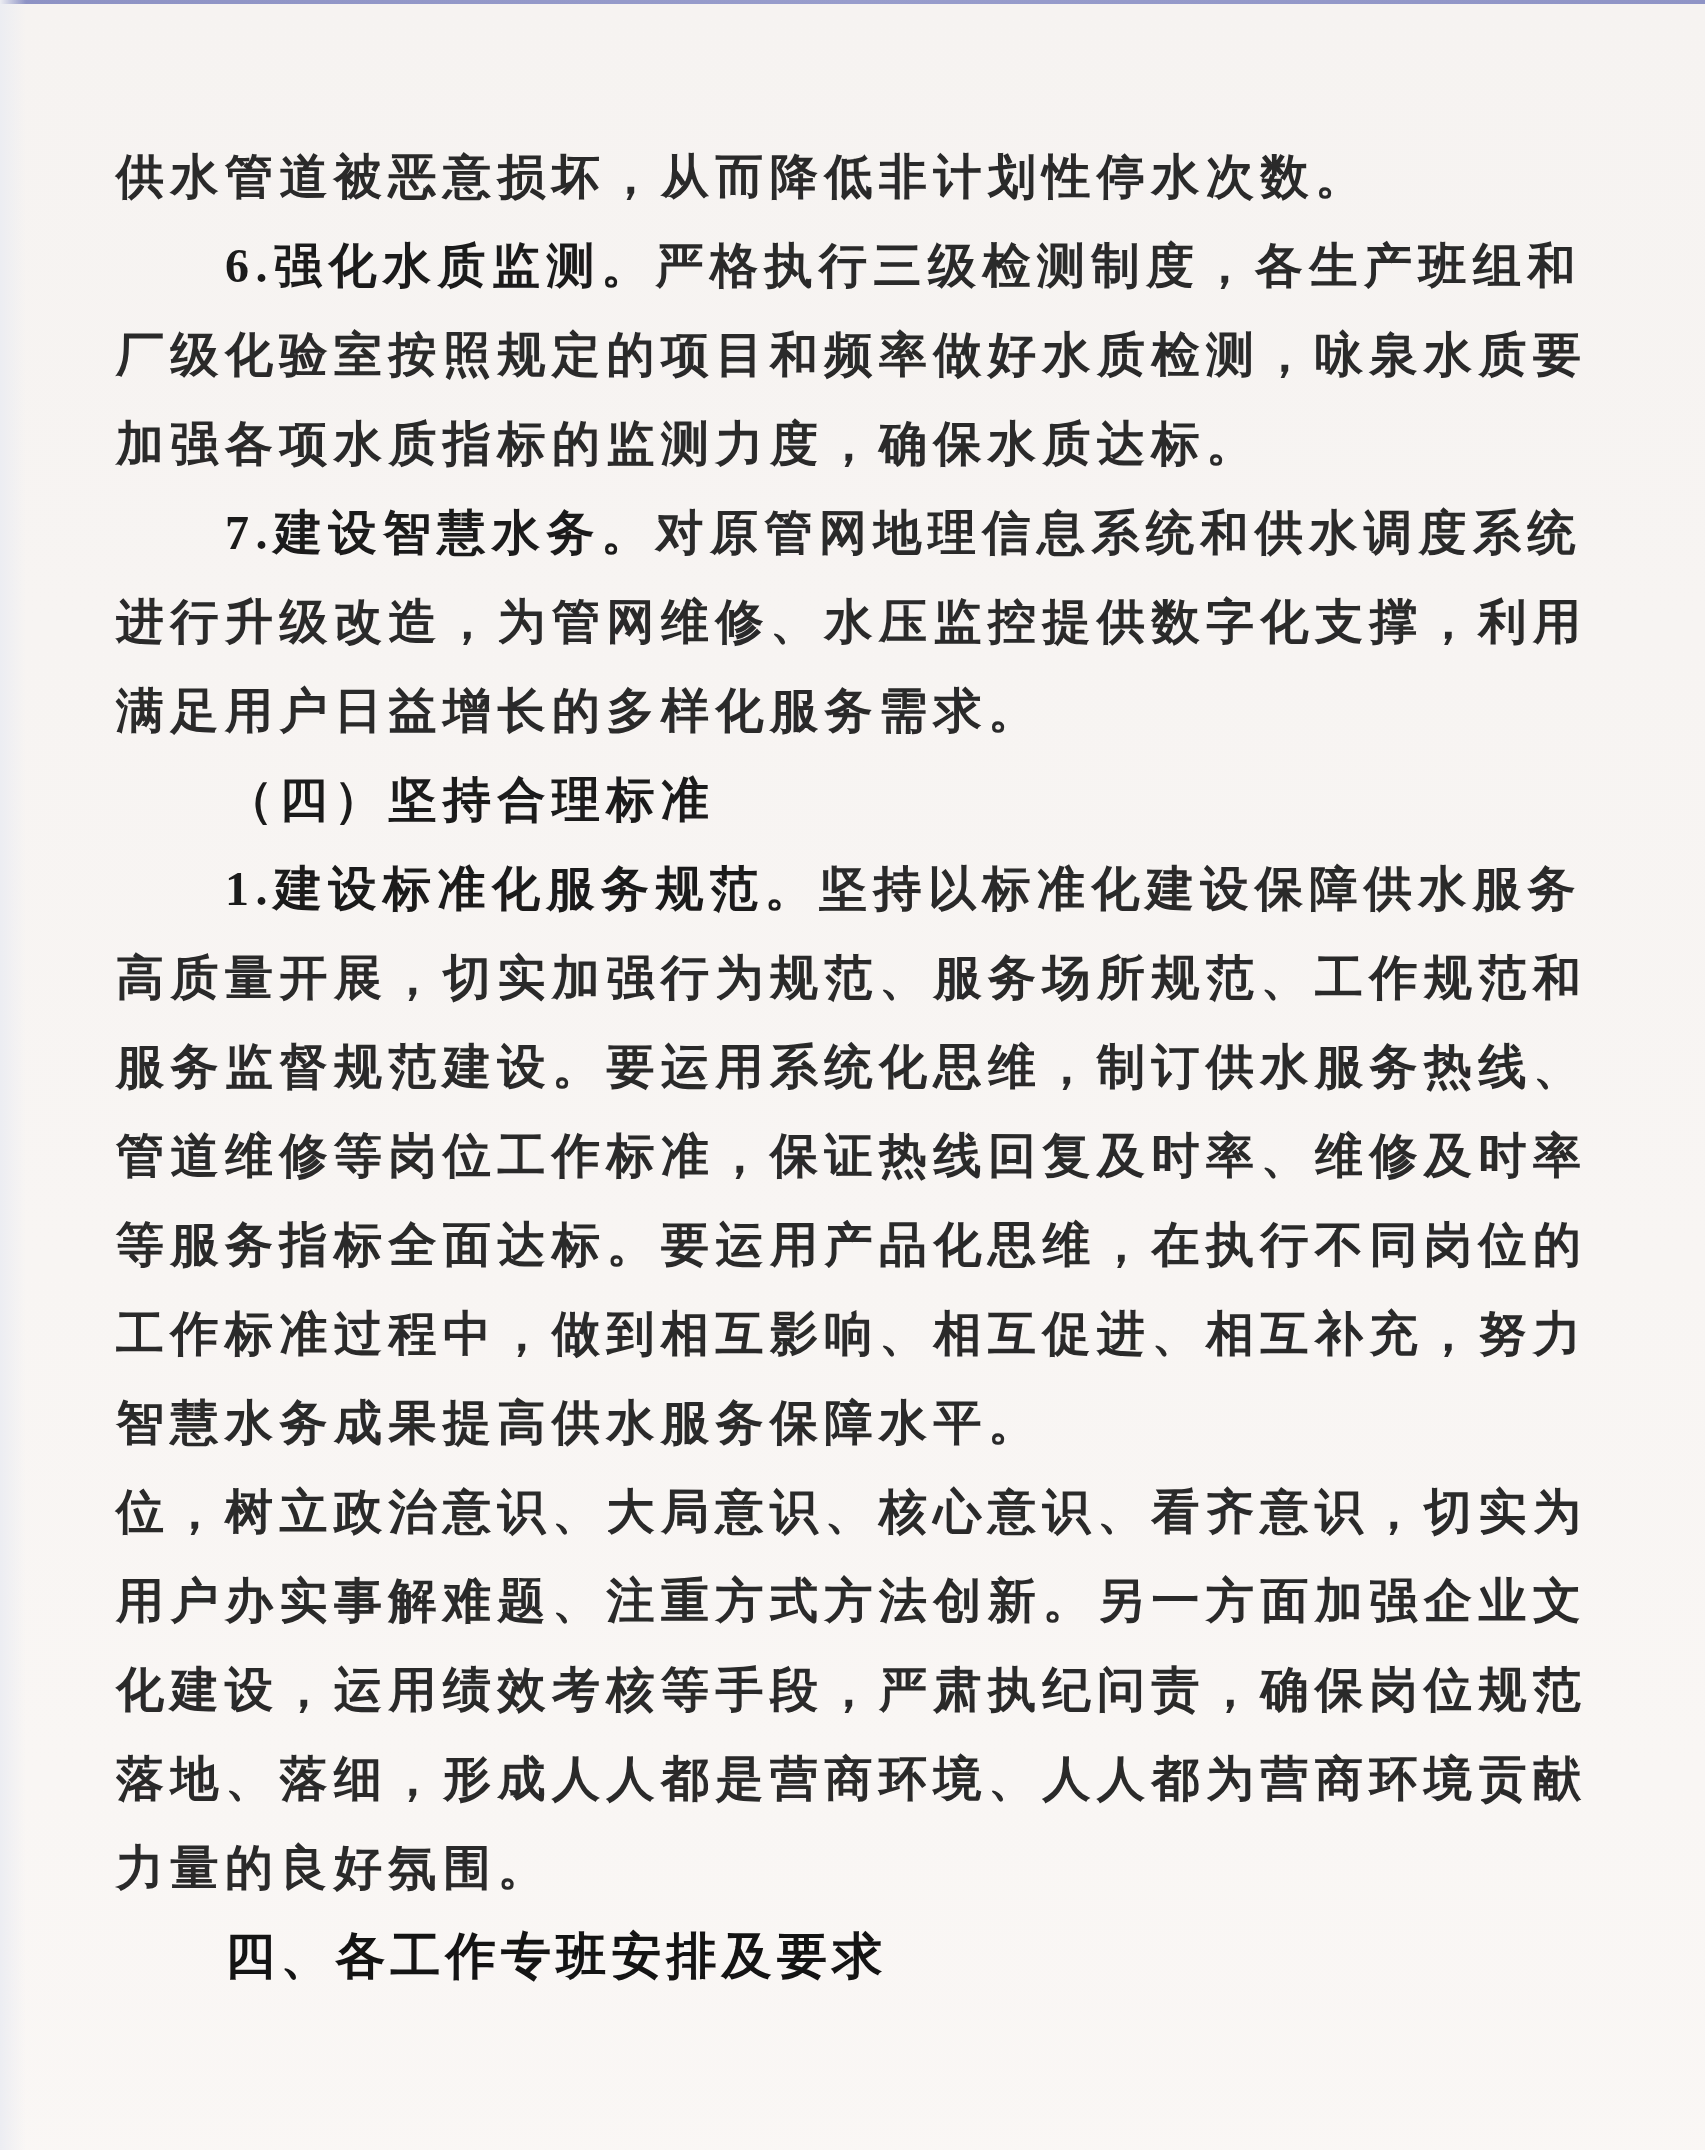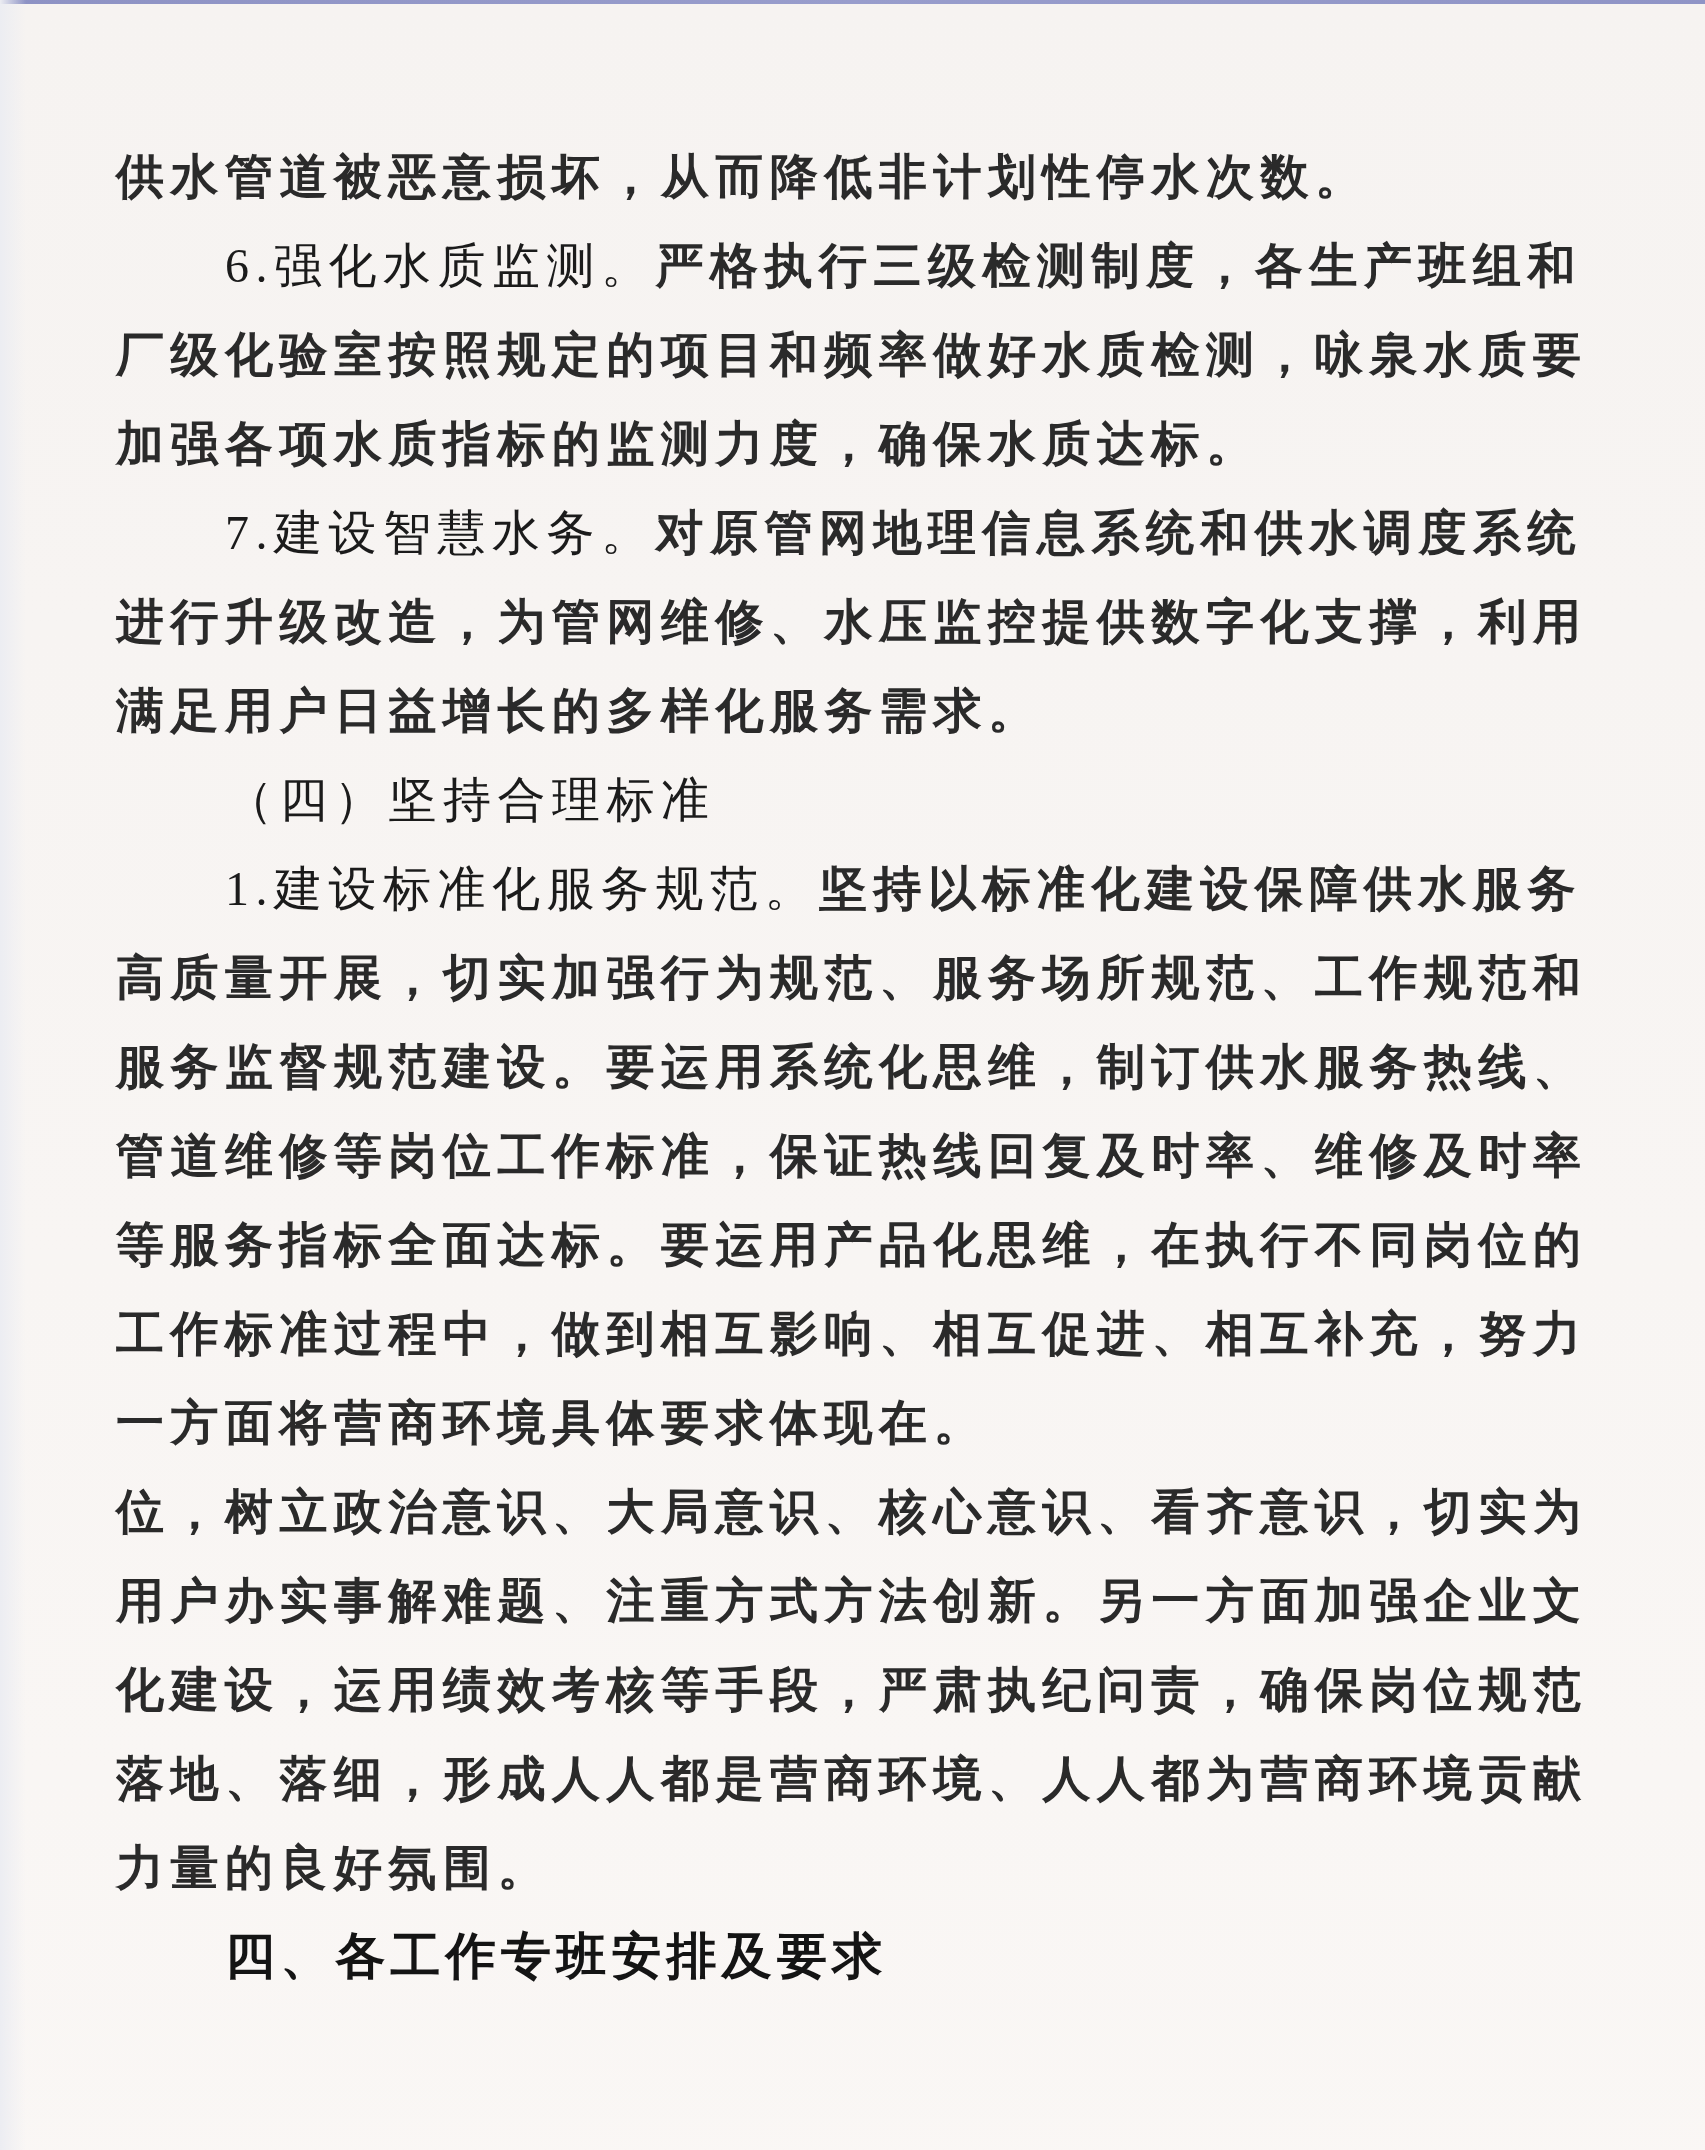--- a/index.html
+++ b/index.html
@@ -26,21 +26,21 @@
   .text-block{
     position:absolute;left:116px;top:132px;width:1402px;
   }
   .line{
     height:89px;line-height:89px;
     font-size:48px;letter-spacing:6.5px;
     color:#2a2a2a;white-space:nowrap;
   }
   .line.indent{padding-left:109px;}
   .seg{font-weight:700;}
-  .seg.bold{font-weight:400;color:#1b1b1b;}
+  .seg.bold{font-weight:700;color:#1b1b1b;}
   .line.heading{font-size:50px;}
   .line.heading .seg{
     font-family:"Liberation Sans","DejaVu Sans",sans-serif;
     font-weight:700;color:#141414;letter-spacing:5.2px;
   }
 </style>
 </head>
 <body>
 
 <div class="paper">
@@ -54,21 +54,21 @@
       <div class="line indent"><span class="seg bold">7.建设智慧水务。</span><span class="seg">对原管网地理信息系统和供水调度系统</span></div>
       <div class="line"><span class="seg">进行升级改造，为管网维修、水压监控提供数字化支撑，利用</span></div>
       <div class="line"><span class="seg">满足用户日益增长的多样化服务需求。</span></div>
       <div class="line indent"><span class="seg bold">（四）坚持合理标准</span></div>
       <div class="line indent"><span class="seg bold">1.建设标准化服务规范。</span><span class="seg">坚持以标准化建设保障供水服务</span></div>
       <div class="line"><span class="seg">高质量开展，切实加强行为规范、服务场所规范、工作规范和</span></div>
       <div class="line"><span class="seg">服务监督规范建设。要运用系统化思维，制订供水服务热线、</span></div>
       <div class="line"><span class="seg">管道维修等岗位工作标准，保证热线回复及时率、维修及时率</span></div>
       <div class="line"><span class="seg">等服务指标全面达标。要运用产品化思维，在执行不同岗位的</span></div>
       <div class="line"><span class="seg">工作标准过程中，做到相互影响、相互促进、相互补充，努力</span></div>
-      <div class="line"><span class="seg">一方面将营商环境具体要求体现在。</span></div>
+      <div class="line"><span class="seg">智慧水务成果提高供水服务保障水平。</span></div>
       <div class="line"><span class="seg">位，树立政治意识、大局意识、核心意识、看齐意识，切实为</span></div>
       <div class="line"><span class="seg">用户办实事解难题、注重方式方法创新。另一方面加强企业文</span></div>
       <div class="line"><span class="seg">化建设，运用绩效考核等手段，严肃执纪问责，确保岗位规范</span></div>
       <div class="line"><span class="seg">落地、落细，形成人人都是营商环境、人人都为营商环境贡献</span></div>
       <div class="line"><span class="seg">力量的良好氛围。</span></div>
       <div class="line indent heading"><span class="seg bold">四、各工作专班安排及要求</span></div>
     </div>
 
 </div>
 

